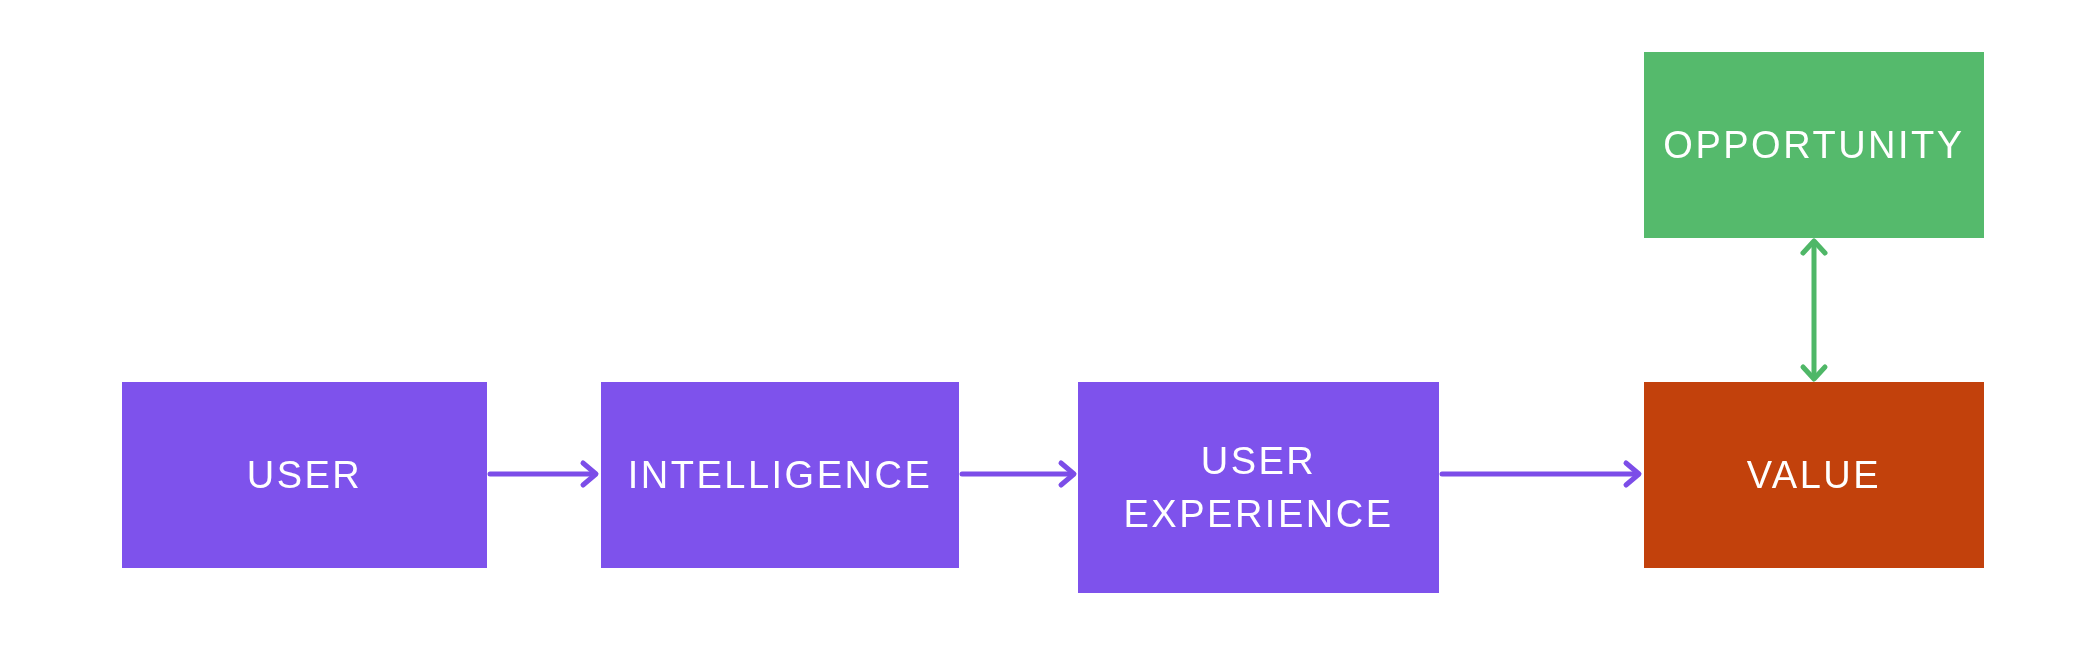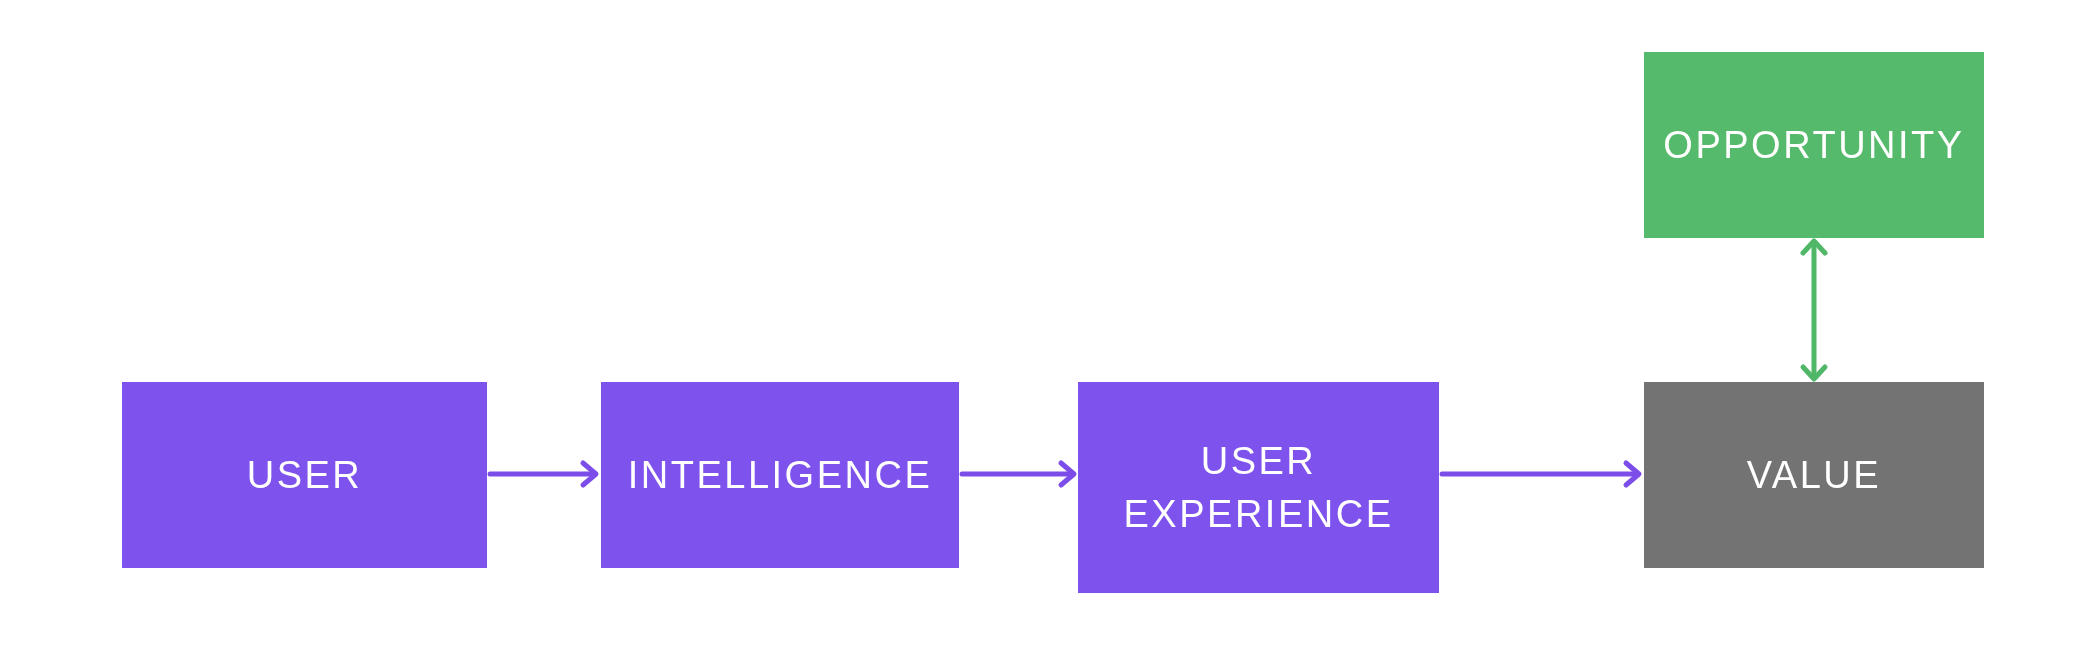--- a/index.html
+++ b/index.html
@@ -57,21 +57,21 @@
   </div>
 
   <div class="node node-intelligence" style="background-color: rgb(126, 82, 236);">
     <span>INTELLIGENCE</span>
   </div>
 
   <div class="node node-ux" style="background-color: rgb(126, 82, 236);">
     <span>USER EXPERIENCE</span>
   </div>
 
-  <div class="node node-value" style="background-color: #737373;">
+  <div class="node node-value" style="background-color: #c2410c;">
     <span>VALUE</span>
   </div>
 
   <div class="node node-opportunity" style="background-color: rgb(85, 186, 108);">
     <span>OPPORTUNITY</span>
   </div>
 
   <svg class="arrows" width="2098" height="660" viewBox="0 0 2098 660">
 
     <g>

